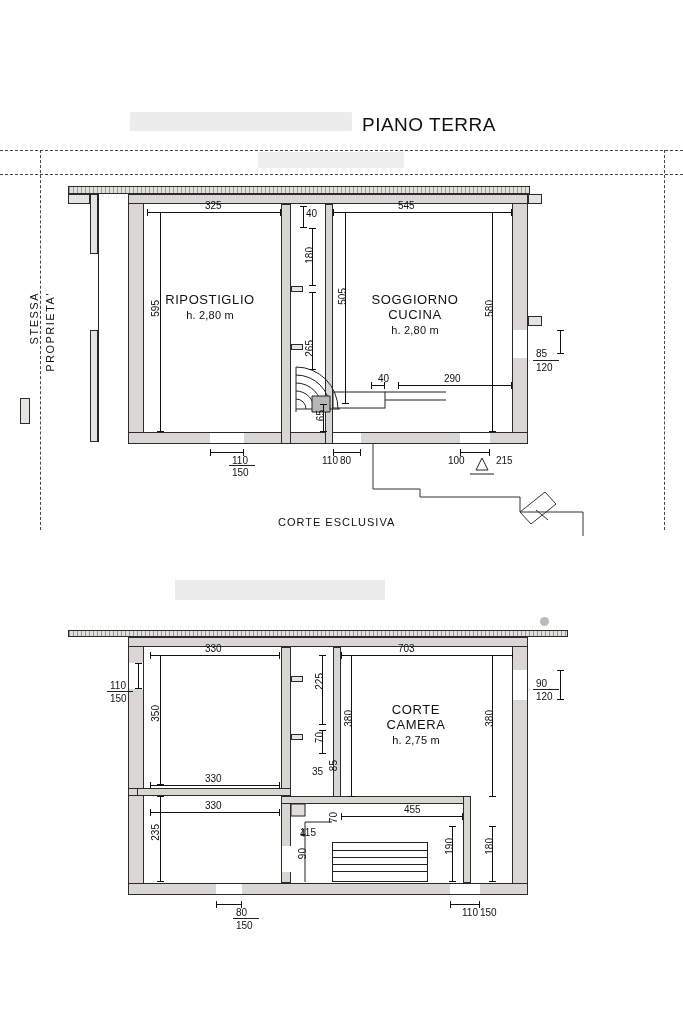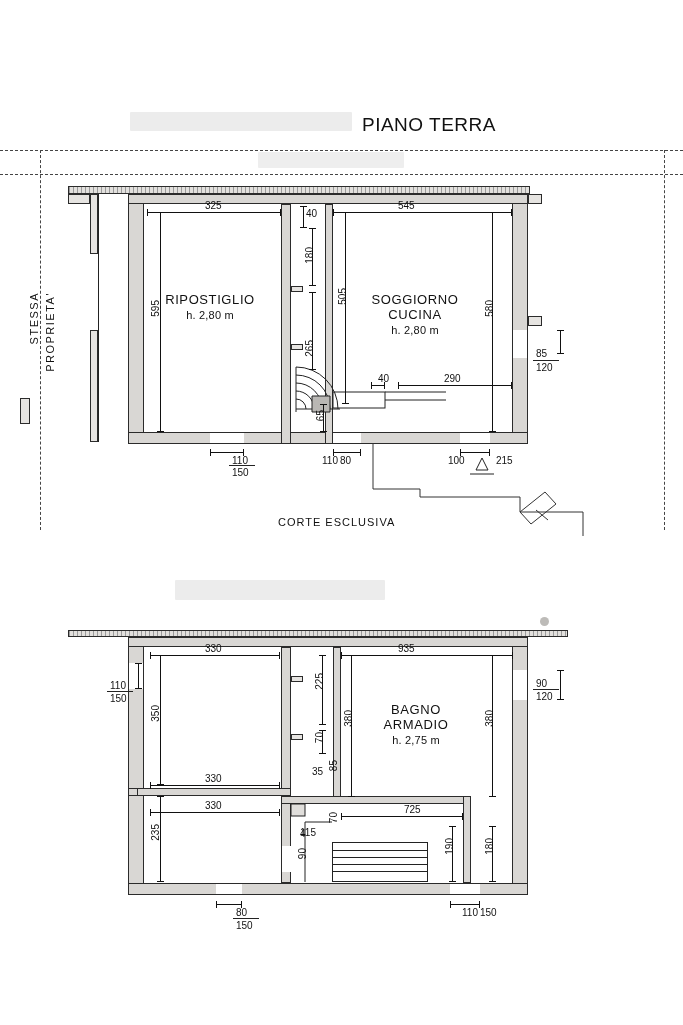--- a/index.html
+++ b/index.html
@@ -329,22 +329,22 @@
   <div class="wall" style="left:463px; top:236px; width:8px; height:87px;"></div>
 
   <div class="room-fill" style="left:129px; top:103px; width:14px; height:26px;"></div>
   <div class="room-fill" style="left:513px; top:110px; width:14px; height:30px;"></div>
   <div class="room-fill" style="left:216px; top:324px; width:26px; height:10px;"></div>
   <div class="room-fill" style="left:450px; top:324px; width:30px; height:10px;"></div>
   <div class="room-fill" style="left:282px; top:286px; width:10px; height:26px;"></div>
 
 
   <div class="room-label" style="left:350px; top:142px; width:132px;">
-    <span>BAGNO</span><br>
-    <span>ARMADIO</span>
+    <span>CORTE</span><br>
+    <span>CAMERA</span>
     <span class="h">h. 2,75 m</span>
   </div>
 
 
   <div class="stairs" style="left:332px; top:282px; width:96px; height:40px;">
     <div class="step" style="top:7px;"></div>
     <div class="step" style="top:14px;"></div>
     <div class="step" style="top:21px;"></div>
     <div class="step" style="top:28px;"></div>
   </div>
@@ -352,21 +352,21 @@
     <g fill="none" stroke="#222" stroke-width="1">
       <line x1="305" y1="262" x2="305" y2="322"></line>
       <line x1="305" y1="262" x2="332" y2="262"></line>
       <rect x="291" y="244" width="14" height="12" fill="#e0dedb"></rect>
     </g>
   </svg>
 
   <div class="dimline" style="left:150px; top:95px; width:130px;"></div>
   <div class="dim" style="left:205px; top:83px;">330</div>
   <div class="dimline" style="left:341px; top:95px; width:172px;"></div>
-  <div class="dim" style="left:398px; top:83px;">935</div>
+  <div class="dim" style="left:398px; top:83px;">703</div>
 
   <div class="dim" style="left:110px; top:120px;">110</div>
   <div class="dim" style="left:110px; top:133px;">150</div>
   <div class="h-line" style="left:107px; top:131px; width:26px;"></div>
   <div class="dimline-v" style="left:138px; top:103px; height:26px;"></div>
 
   <div class="dimline-v" style="left:160px; top:95px; height:130px;"></div>
   <div class="dim vert" style="left:150px; top:145px;">350</div>
 
   <div class="dimline-v" style="left:160px; top:236px; height:86px;"></div>
@@ -388,21 +388,21 @@
   <div class="dim vert" style="left:328px; top:200px;">85</div>
 
   <div class="dimline-v" style="left:351px; top:95px; height:142px;"></div>
   <div class="dim vert" style="left:343px; top:150px;">380</div>
 
   <div class="dim" style="left:300px; top:267px;">115</div>
   <div class="dim" style="left:300px; top:268px;">4</div>
   <div class="dim vert" style="left:328px; top:252px;">70</div>
 
   <div class="dimline" style="left:341px; top:256px; width:122px;"></div>
-  <div class="dim" style="left:404px; top:244px;">725</div>
+  <div class="dim" style="left:404px; top:244px;">455</div>
 
   <div class="dimline-v" style="left:452px; top:266px; height:56px;"></div>
   <div class="dim vert" style="left:444px; top:278px;">190</div>
 
   <div class="dim vert" style="left:297px; top:288px;">90</div>
 
   <div class="dimline-v" style="left:492px; top:95px; height:142px;"></div>
   <div class="dim vert" style="left:484px; top:150px;">380</div>
 
   <div class="dim" style="left:536px; top:118px;">90</div>

